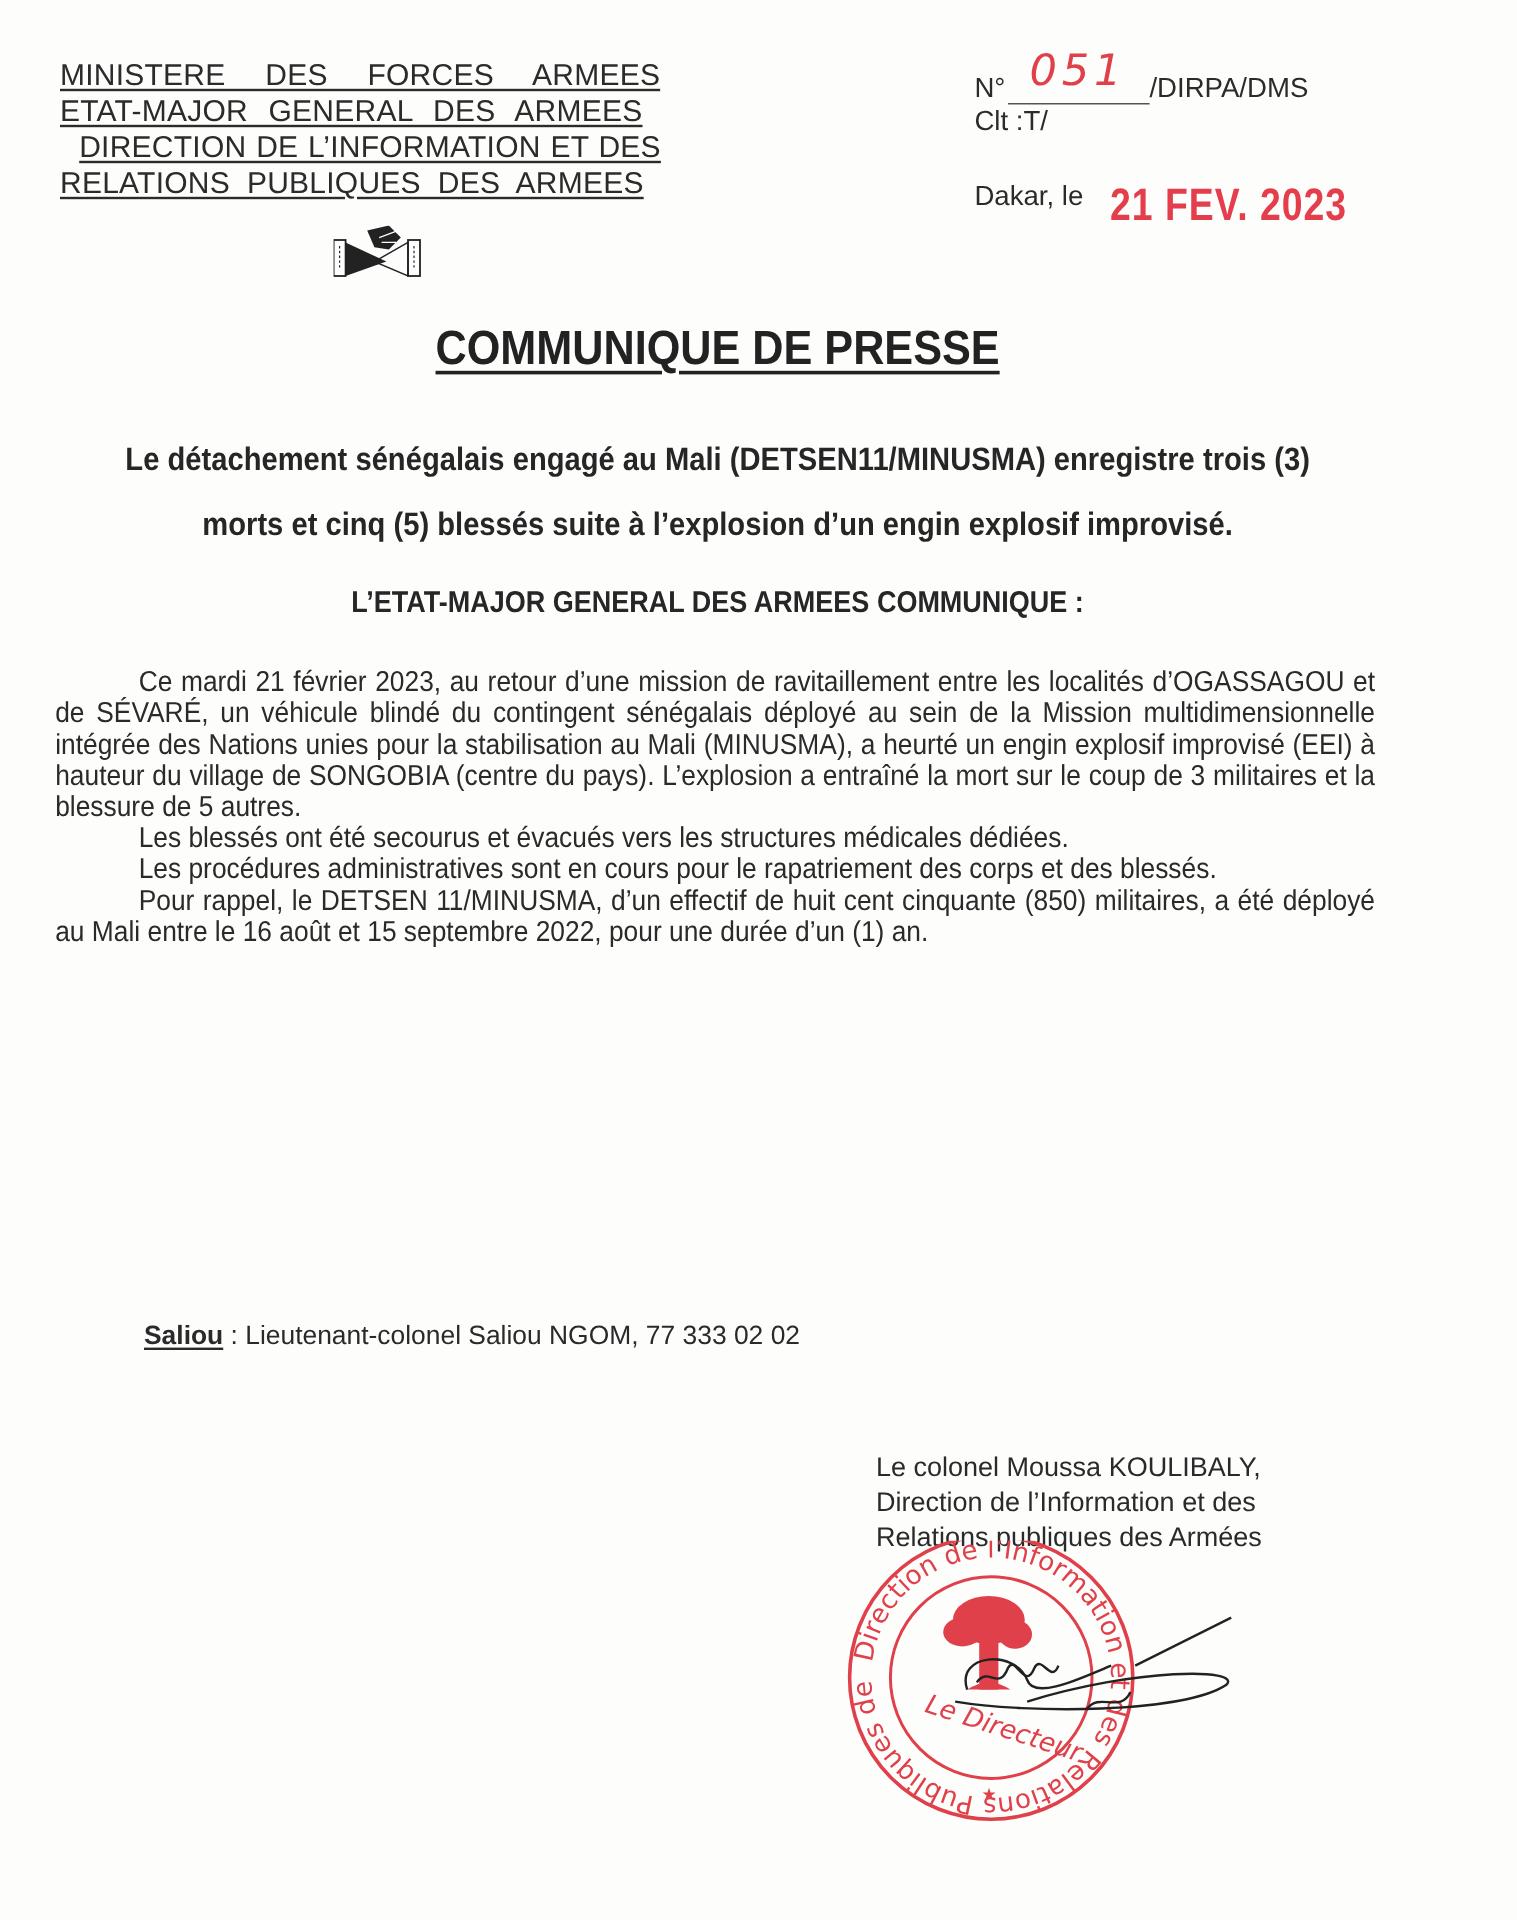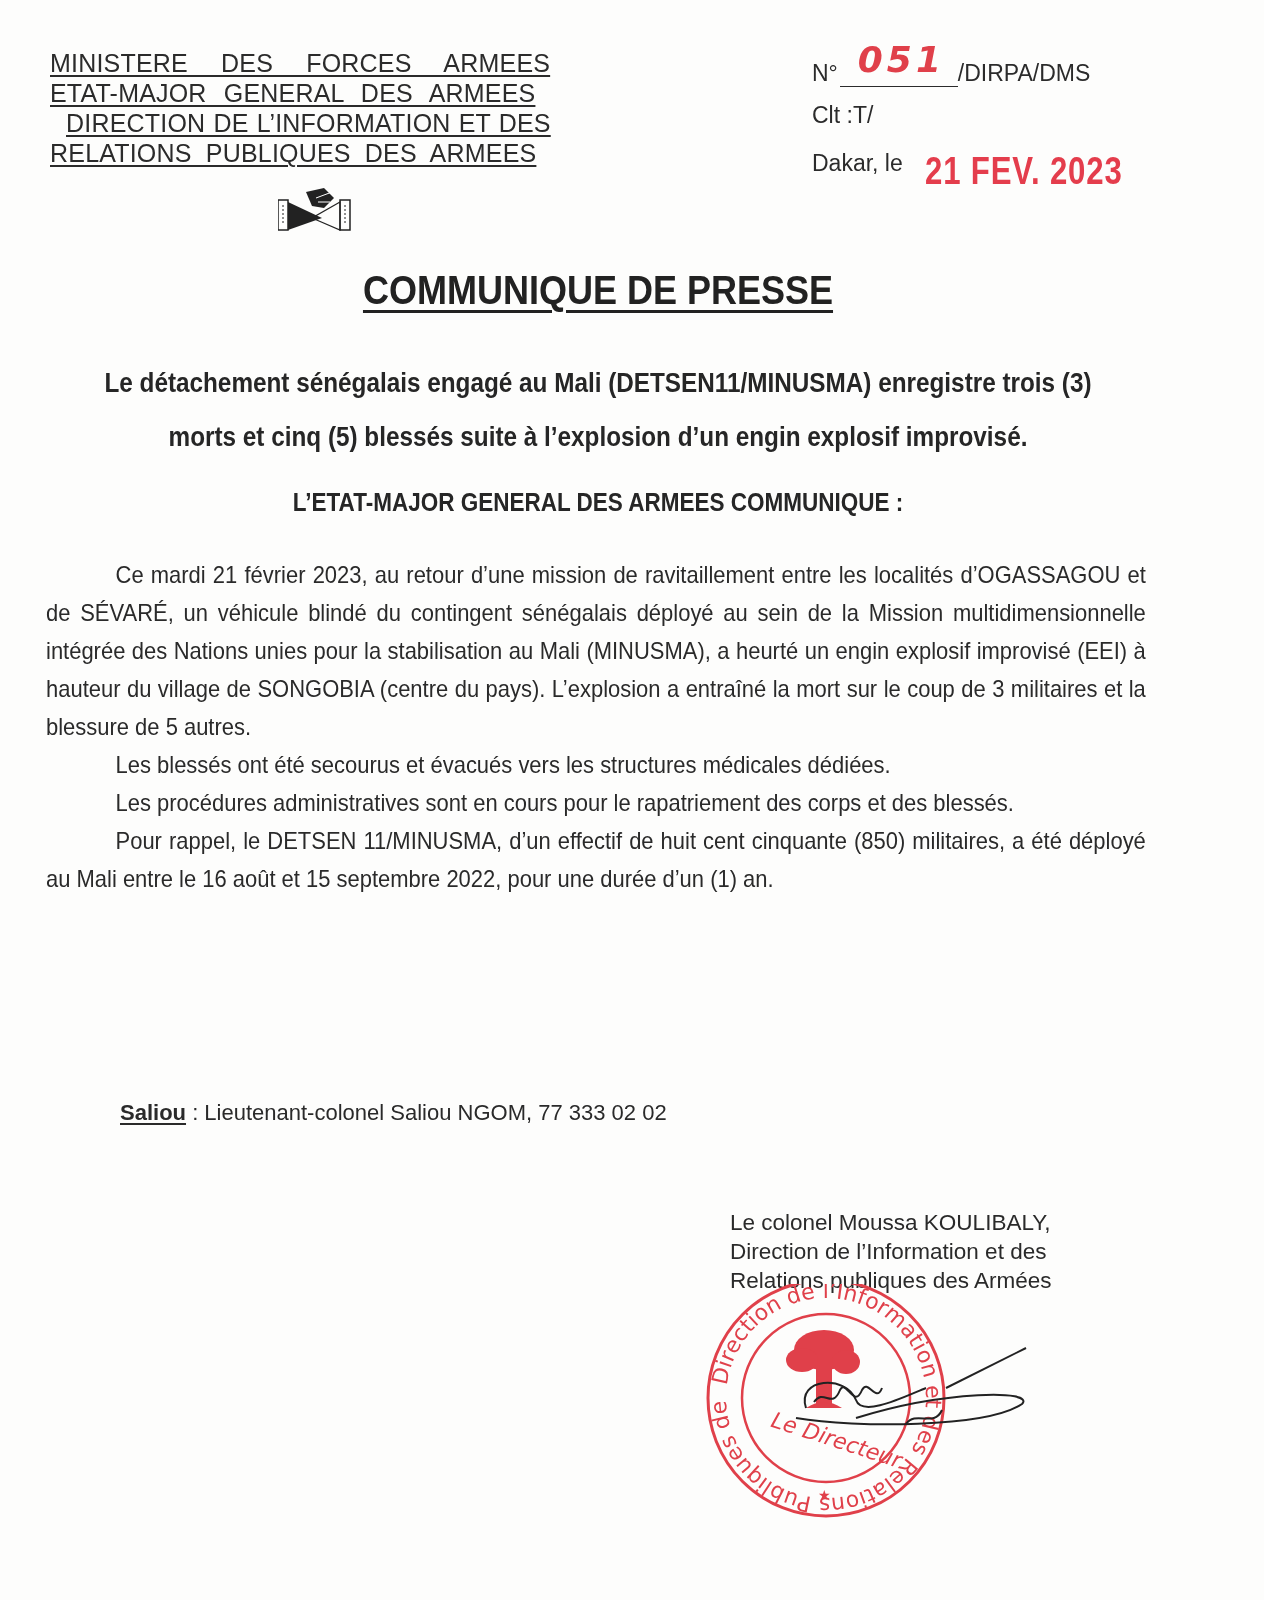--- a/index.html
+++ b/index.html
@@ -27,23 +27,23 @@
     
     .hdr-right { left: 812px; top: 58px; width: 340px; }
     .ref-row { font-size: 23px; line-height: 28px; display: flex; align-items: flex-end; }
     .ref-num {
       display: inline-block; width: 118px; border-bottom: 1.5px solid #2b2b2b;
       position: relative; height: 28px; margin-left: 2px;
     }
     .ref-num span {
       position: absolute; left: 18px; top: -12px;
       font-family: "DejaVu Sans", sans-serif; font-size: 36px; color: #e0404a;
-      letter-spacing: 4px; font-style: italic; font-weight: bold;
+      letter-spacing: 4px; font-style: italic; font-weight: normal;
     }
-    .clt { font-size: 23px; line-height: 26px; margin-top: 15px; }
+    .clt { font-size: 23px; line-height: 26px; margin-top: 0px; }
     .date-row { position: absolute; left: 812px; top: 150px; display: flex; align-items: flex-start; }
     .date-label { font-size: 23px; }
     .date-stamp {
       margin-left: 22px;
       font-family: "Liberation Sans Narrow", "Liberation Sans", sans-serif;
       font-size: 38px; font-weight: bold; color: #e43d4c;
       transform: scaleX(0.82); transform-origin: left center;
       letter-spacing: 1px;
     }
 
@@ -62,21 +62,21 @@
     }
     .communique {
       left: 48px; width: 1100px; top: 488px; text-align: center;
       font-size: 25px; font-weight: bold; color: #262626;
       transform: scaleX(0.9); transform-origin: 550px 0;
     }
 
     
     .body-text {
       left: 46px; width: 1100px; top: 556px;
-      font-size: 24px; line-height: 38px; color: #2a2a2a;
+      font-size: 24px; line-height: 26px; color: #2a2a2a;
       text-align: justify;
     }
     .body-text p { margin: 0; text-indent: 76px; }
     .body-inner { transform: scaleX(0.915); transform-origin: 0 0; width: 1202px; }
 
     .contact {
       left: 120px; top: 1100px; font-size: 22px; color: #2a2a2a;
     }
     .contact b { text-decoration: underline; text-underline-offset: 3px; }
 

